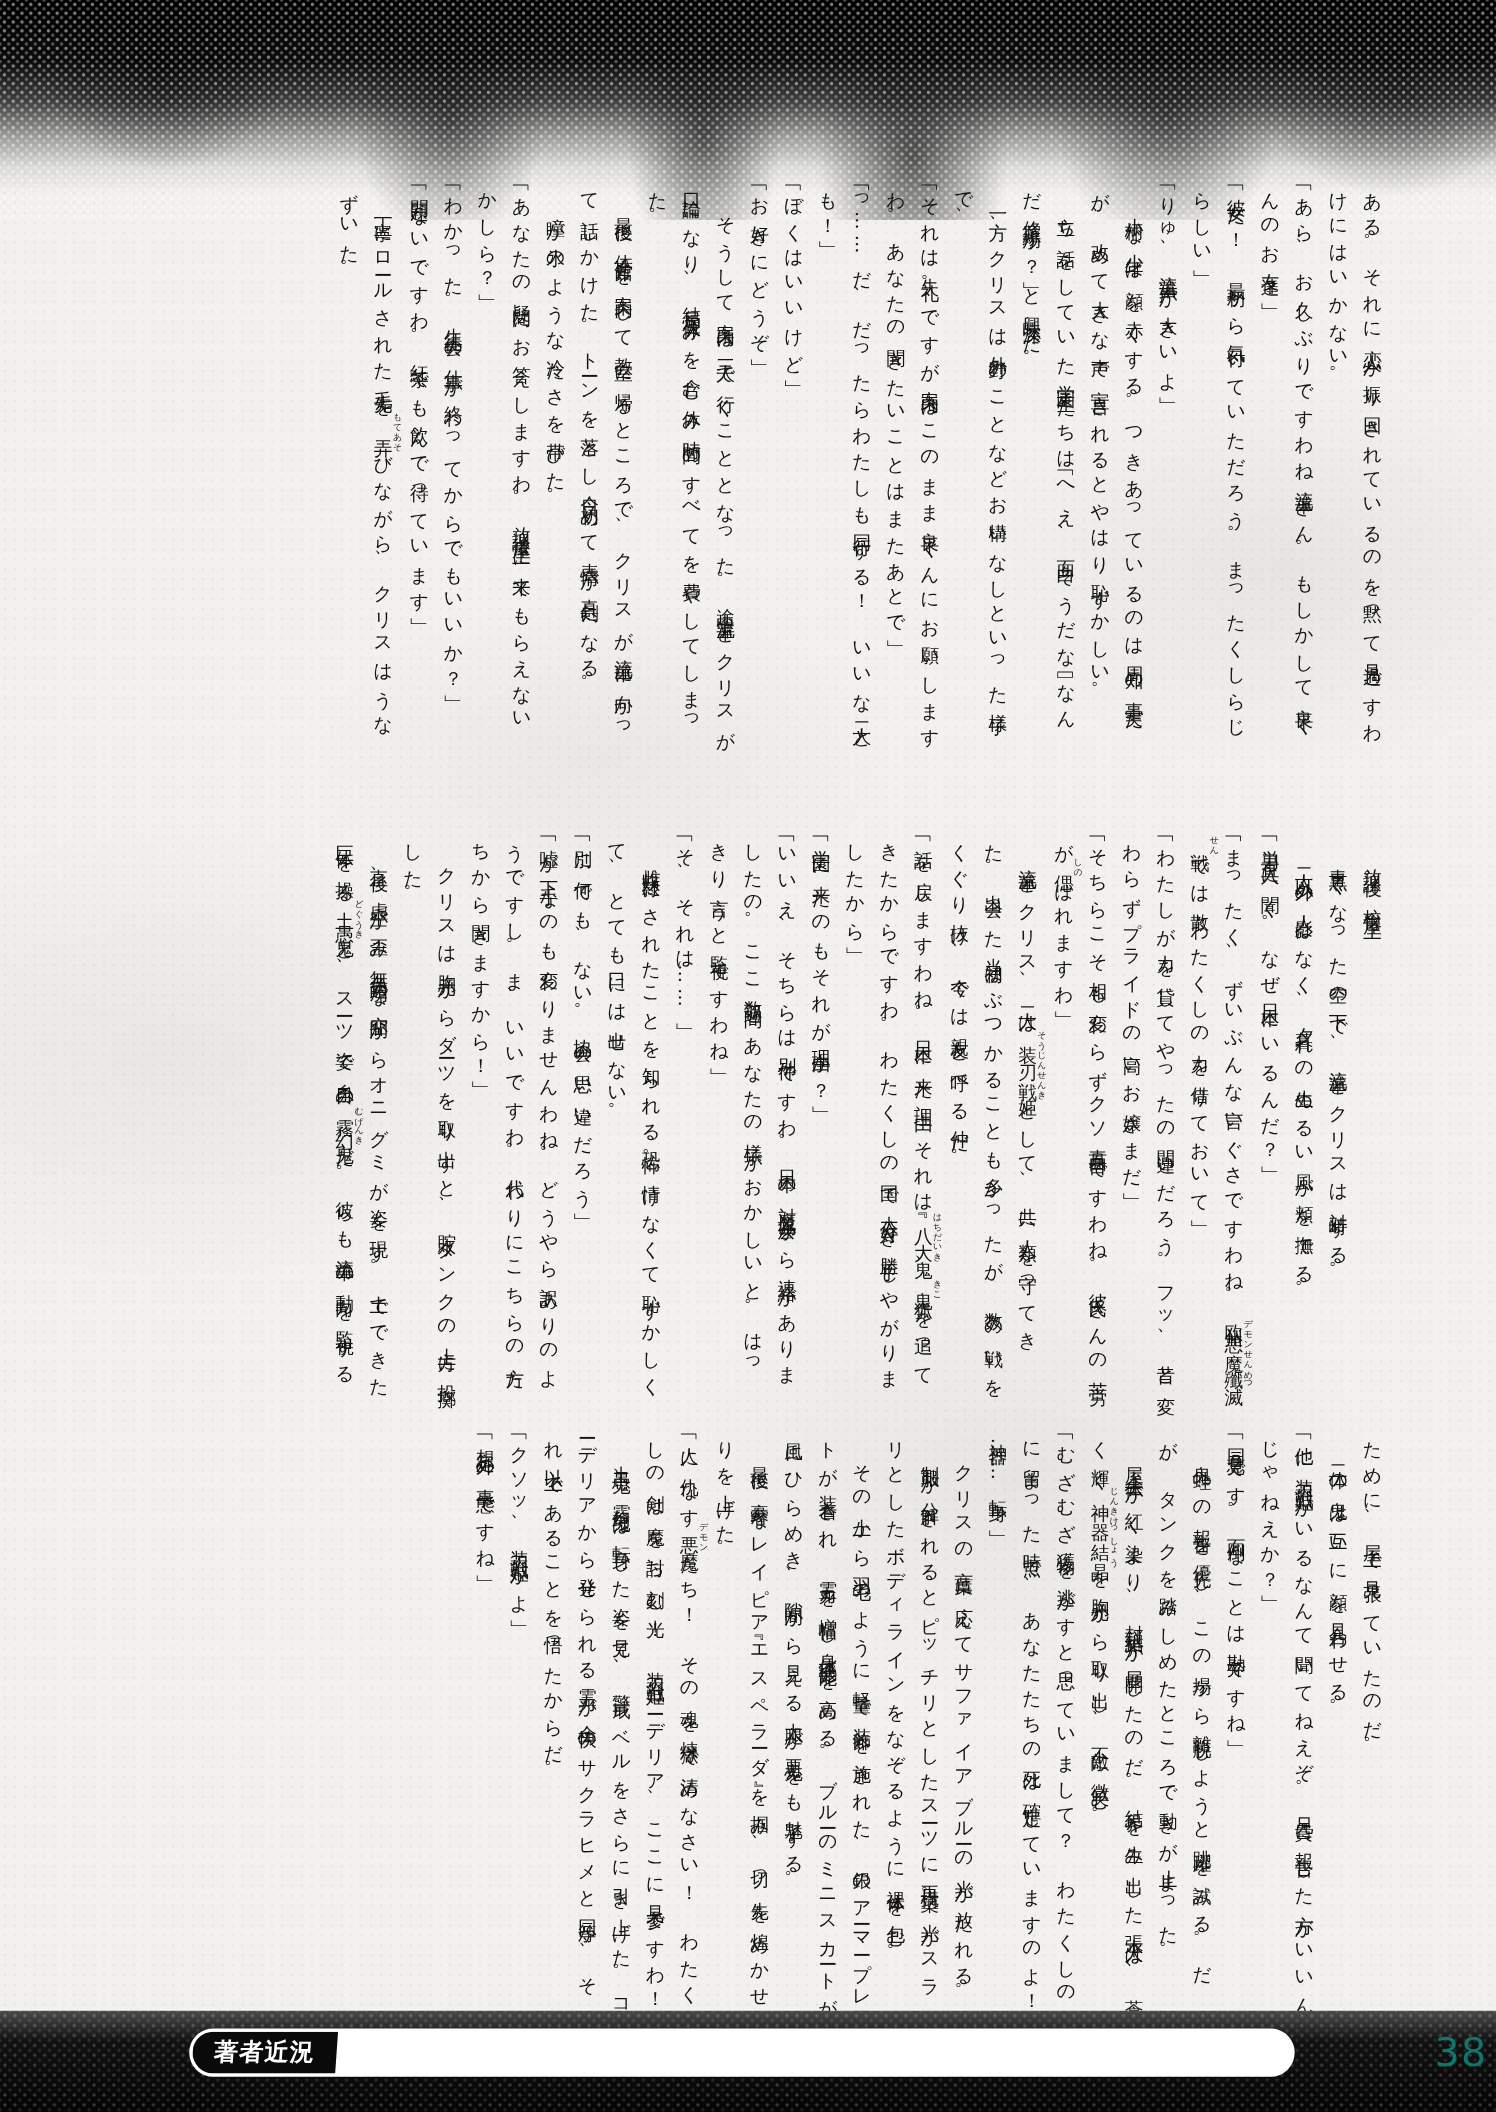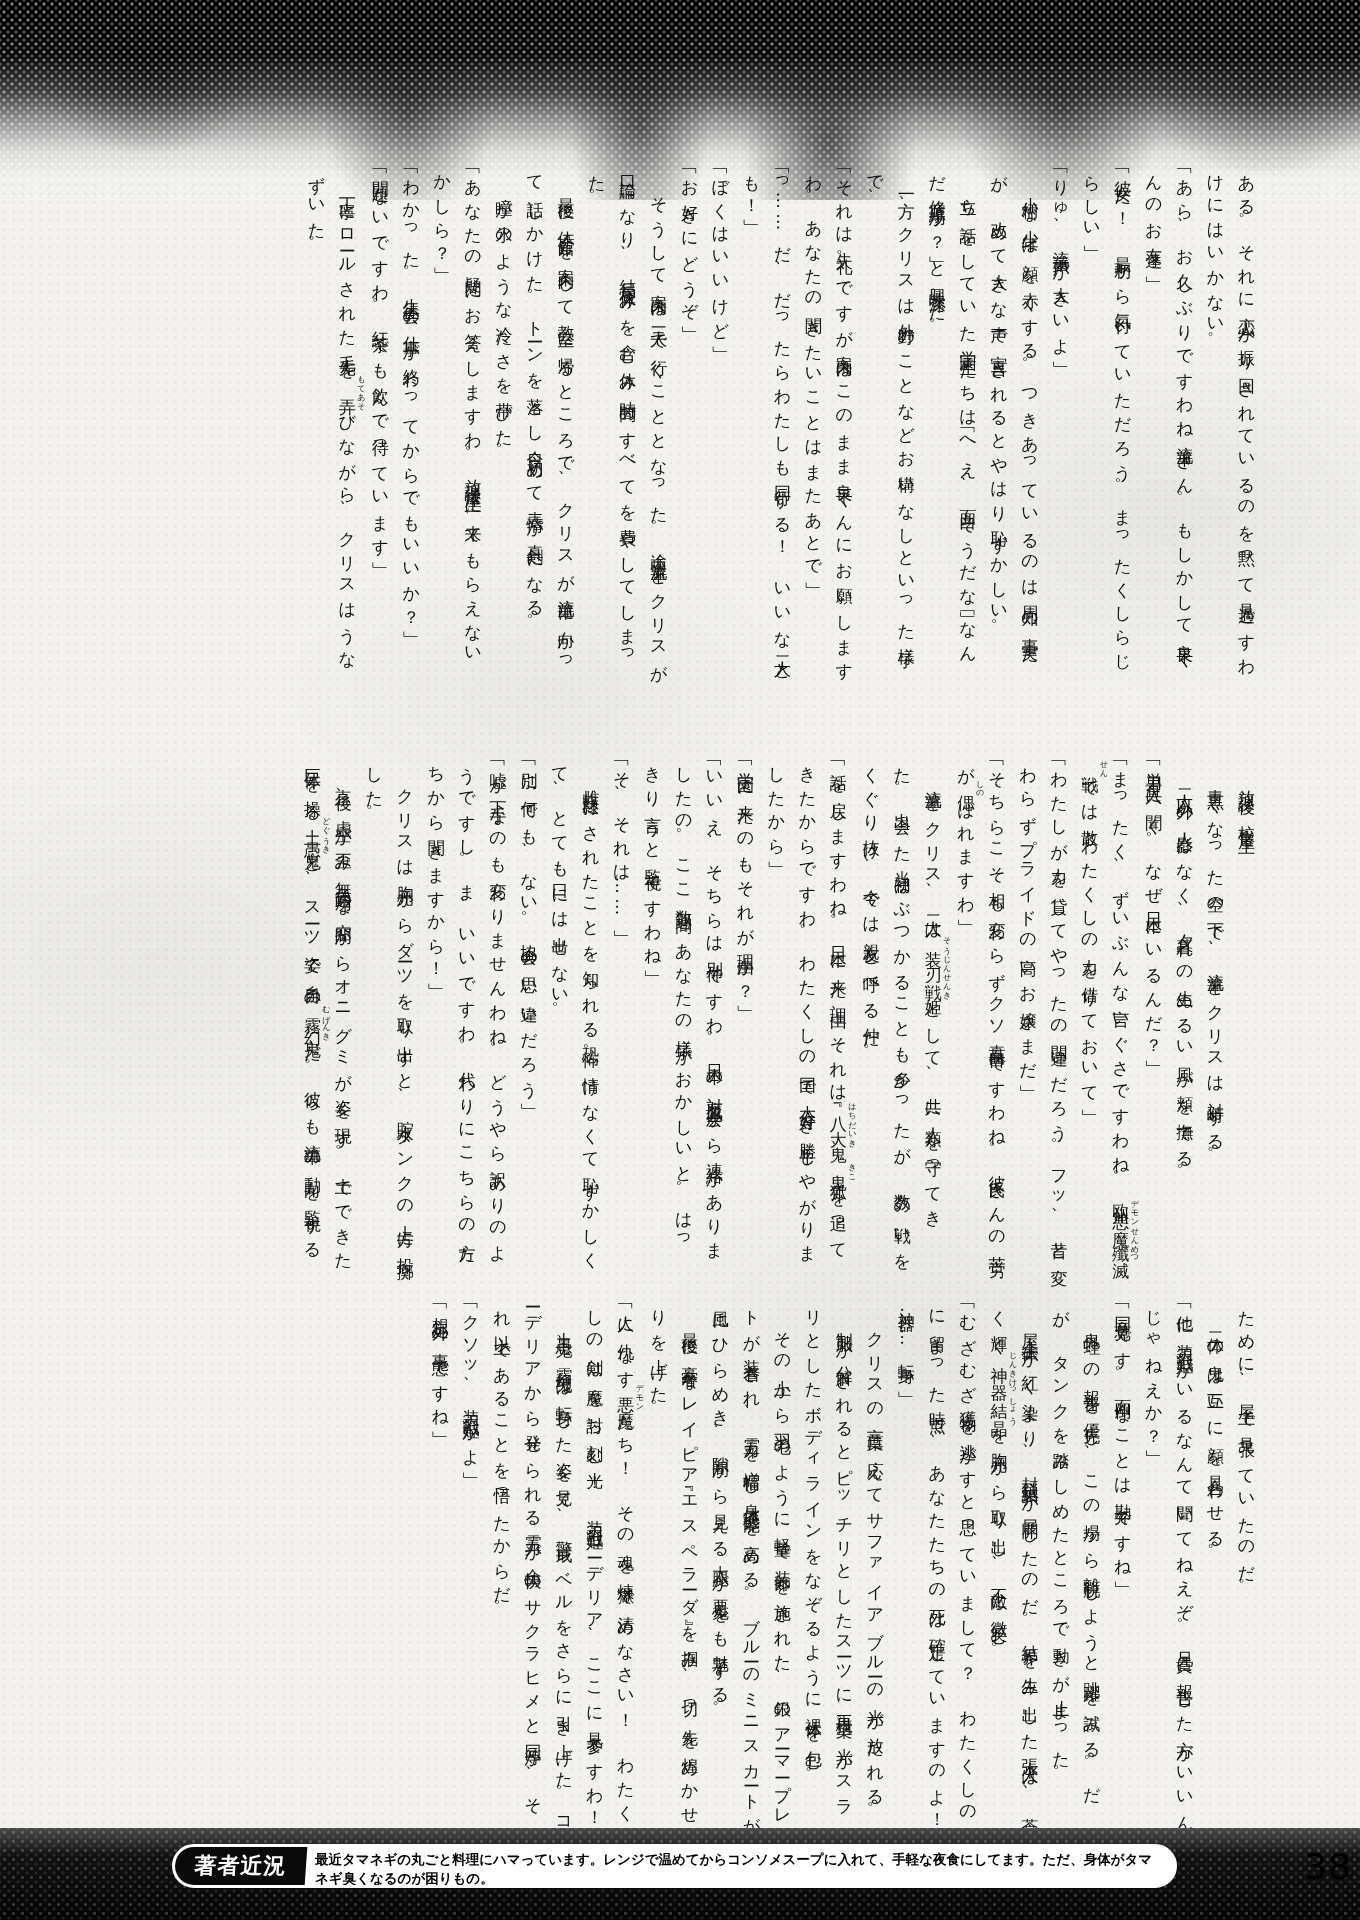--- a/index.html
+++ b/index.html
@@ -80,21 +80,21 @@
     transform:skewX(-4deg);
   }
   .footer-note{
     flex:1;
     padding:3px 10px 0 9px;
     font-family:"DejaVu Sans","Liberation Sans",sans-serif;
     font-weight:bold;font-size:13.5px;line-height:1.4;color:#000;
   }
   .page-number{
     position:absolute;top:1846px;right:8px;
-    color:#000000;font-family:"DejaVu Sans","Liberation Sans",sans-serif;
+    color:#0f766e;font-family:"DejaVu Sans","Liberation Sans",sans-serif;
     font-size:36px;letter-spacing:1px;
   }
 </style>
 </head>
 <body>
 
 <div class="page">
   <div class="paper-texture"></div>
   <div class="top-cloud"></div>
 
@@ -151,18 +151,17 @@
       <p>　最後に豪奢なレイピア『エスペラーダ』を掴み、切っ先を煌めかせ名乗りを上げた。</p>
       <p>「人に仇なす<ruby>悪魔<rt>デモン</rt></ruby>たち！　その魂を煉獄で清めなさい！　わたくしの剣は魔を討ち刻む光！　装刃戦姫コーデリア、ここに見参ですわ！」</p>
       <p>　土愚鬼、霧幻鬼は転身した姿を見て、警戒レベルをさらに引き上げた。コーデリアから発せられる霊力が全快のサクラヒメと同等か、それ以上であることを悟ったからだ。</p>
       <p>「クソッ、装刃戦姫かよ」</p>
       <p>「想定外の事態ですね」</p>
     </div>
 
   <div class="bottom-strip">
     <div class="footer-capsule">
       <div class="footer-label">著者近況</div>
-      <div class="footer-note">最近タマネギの丸ごと料理にハマっています。レンジで温めてからコンソメスープに入れて、手軽な夜食にしてます。ただ、身体がタマネギ臭くなるのが困りもの。</div>
     </div>
   </div>
 
   <div class="page-number">38</div>
 </div>
 
 </body></html>

